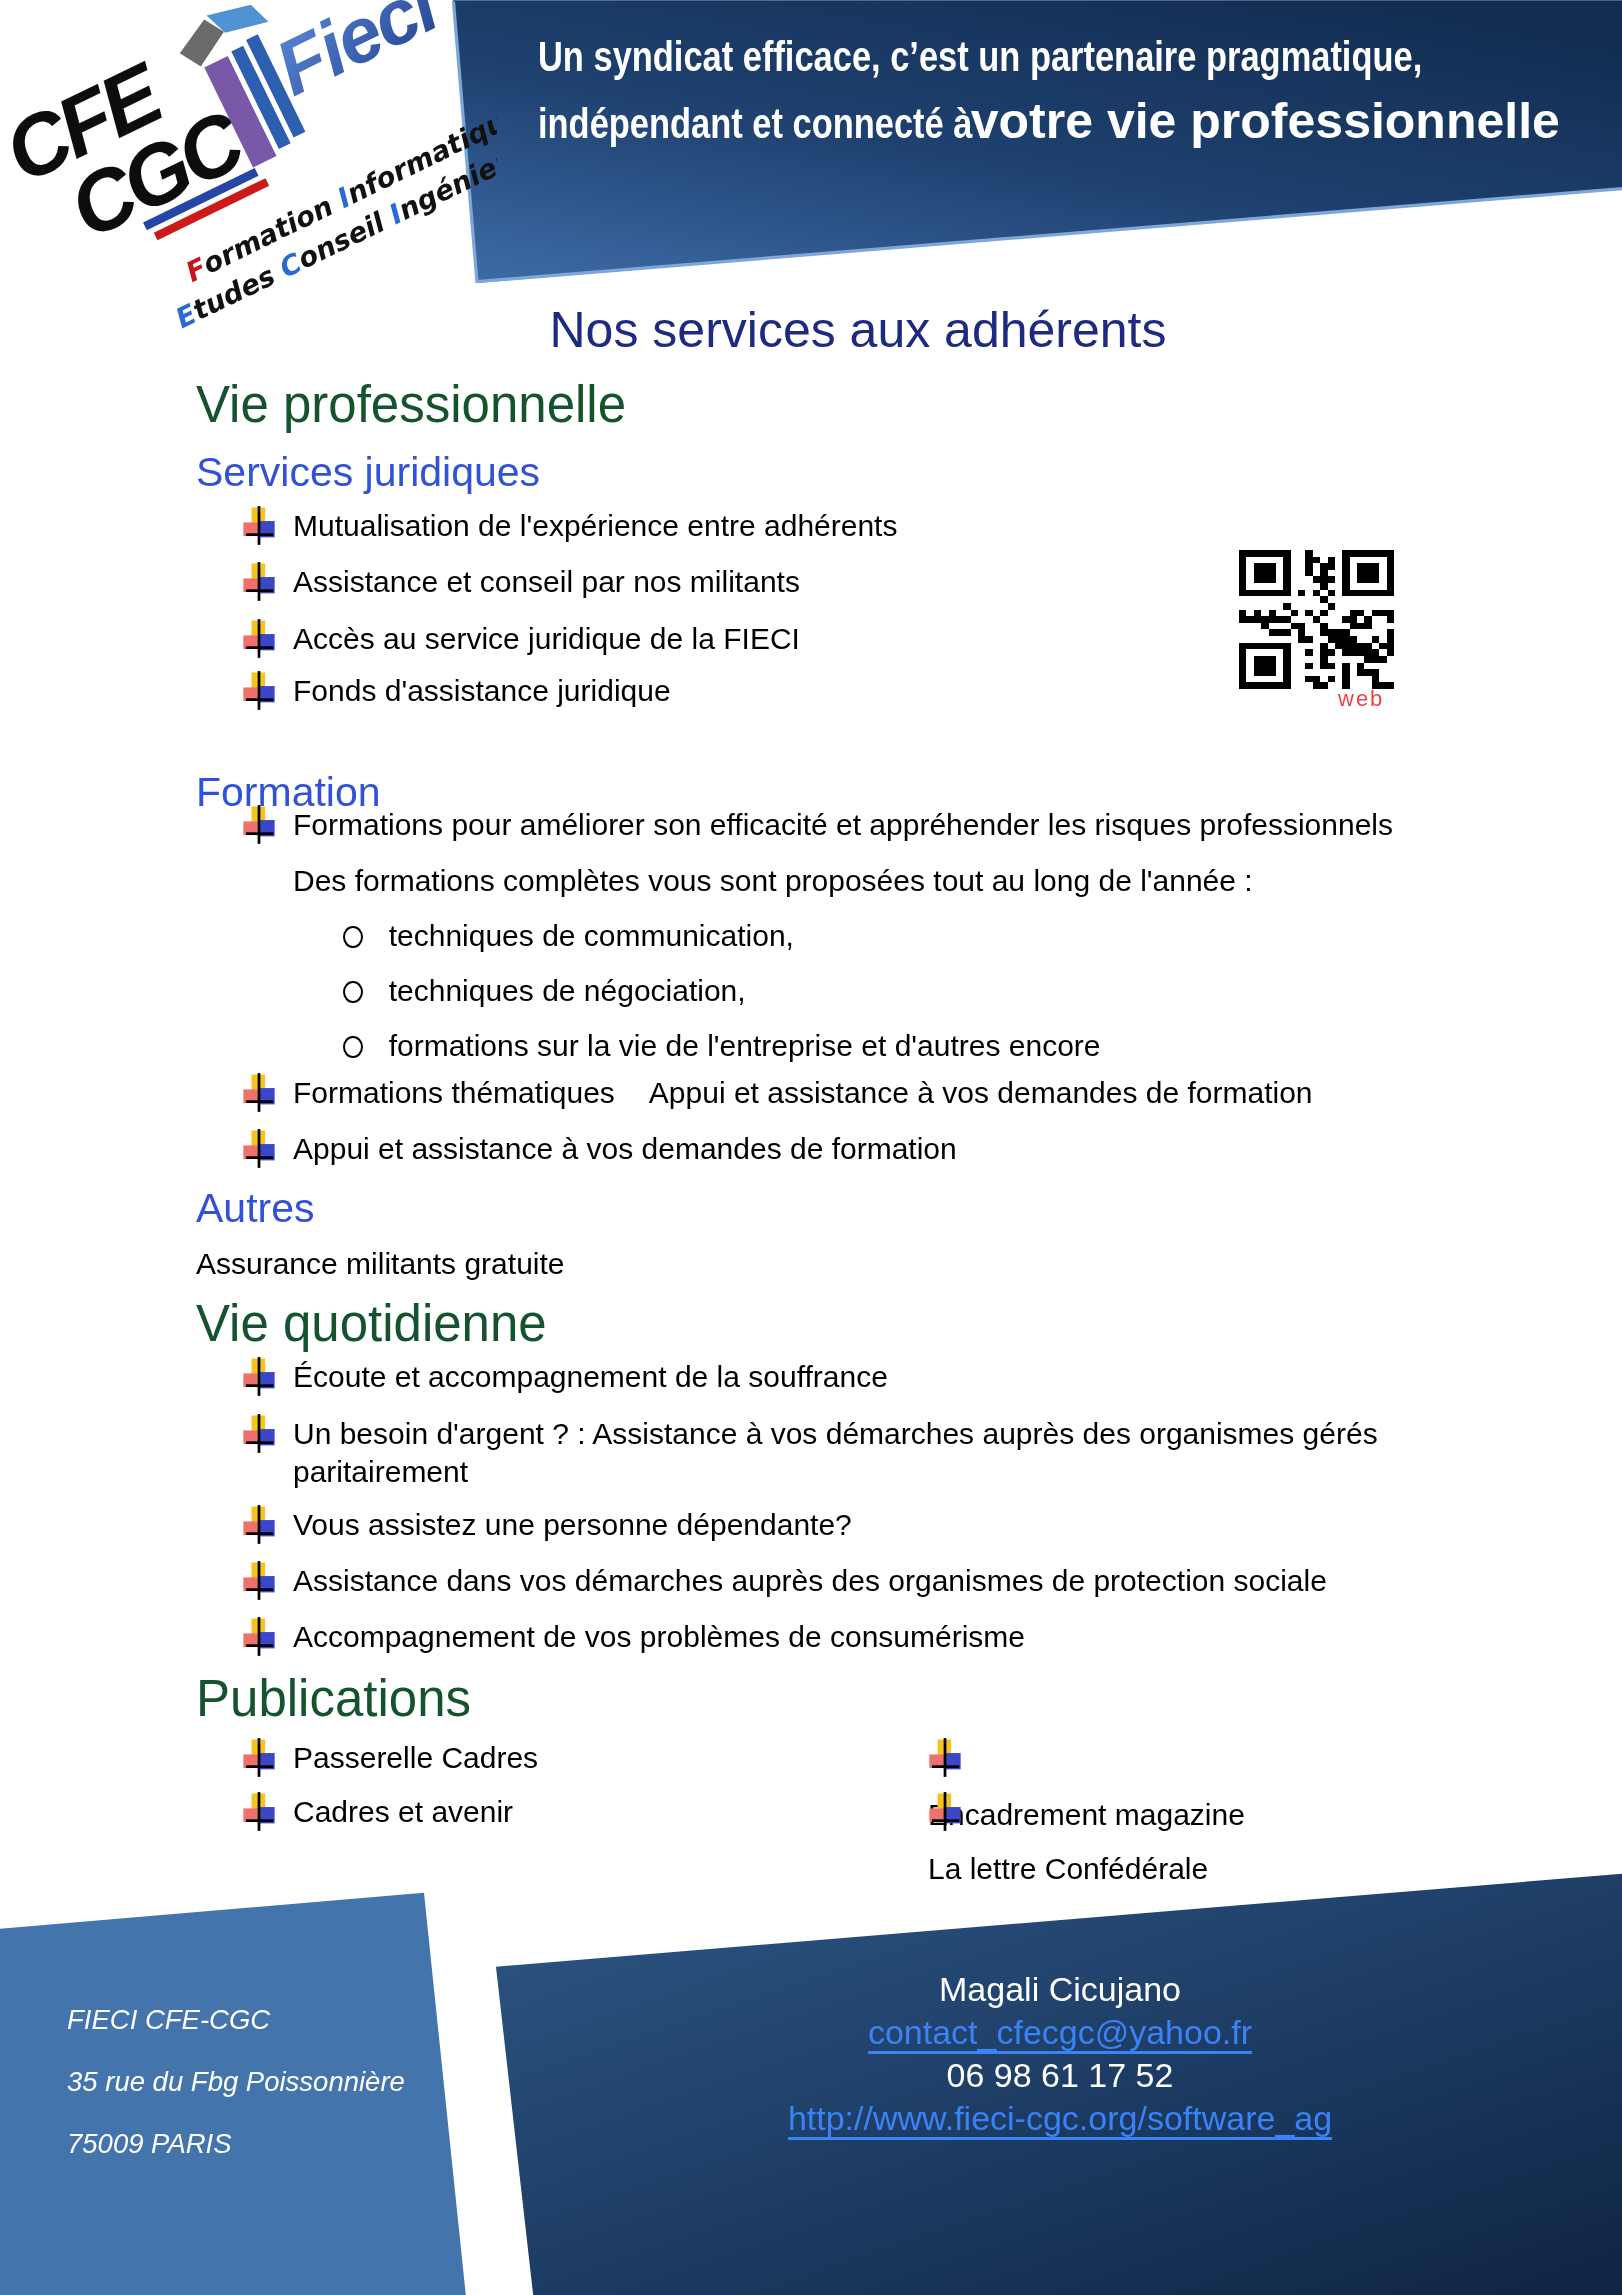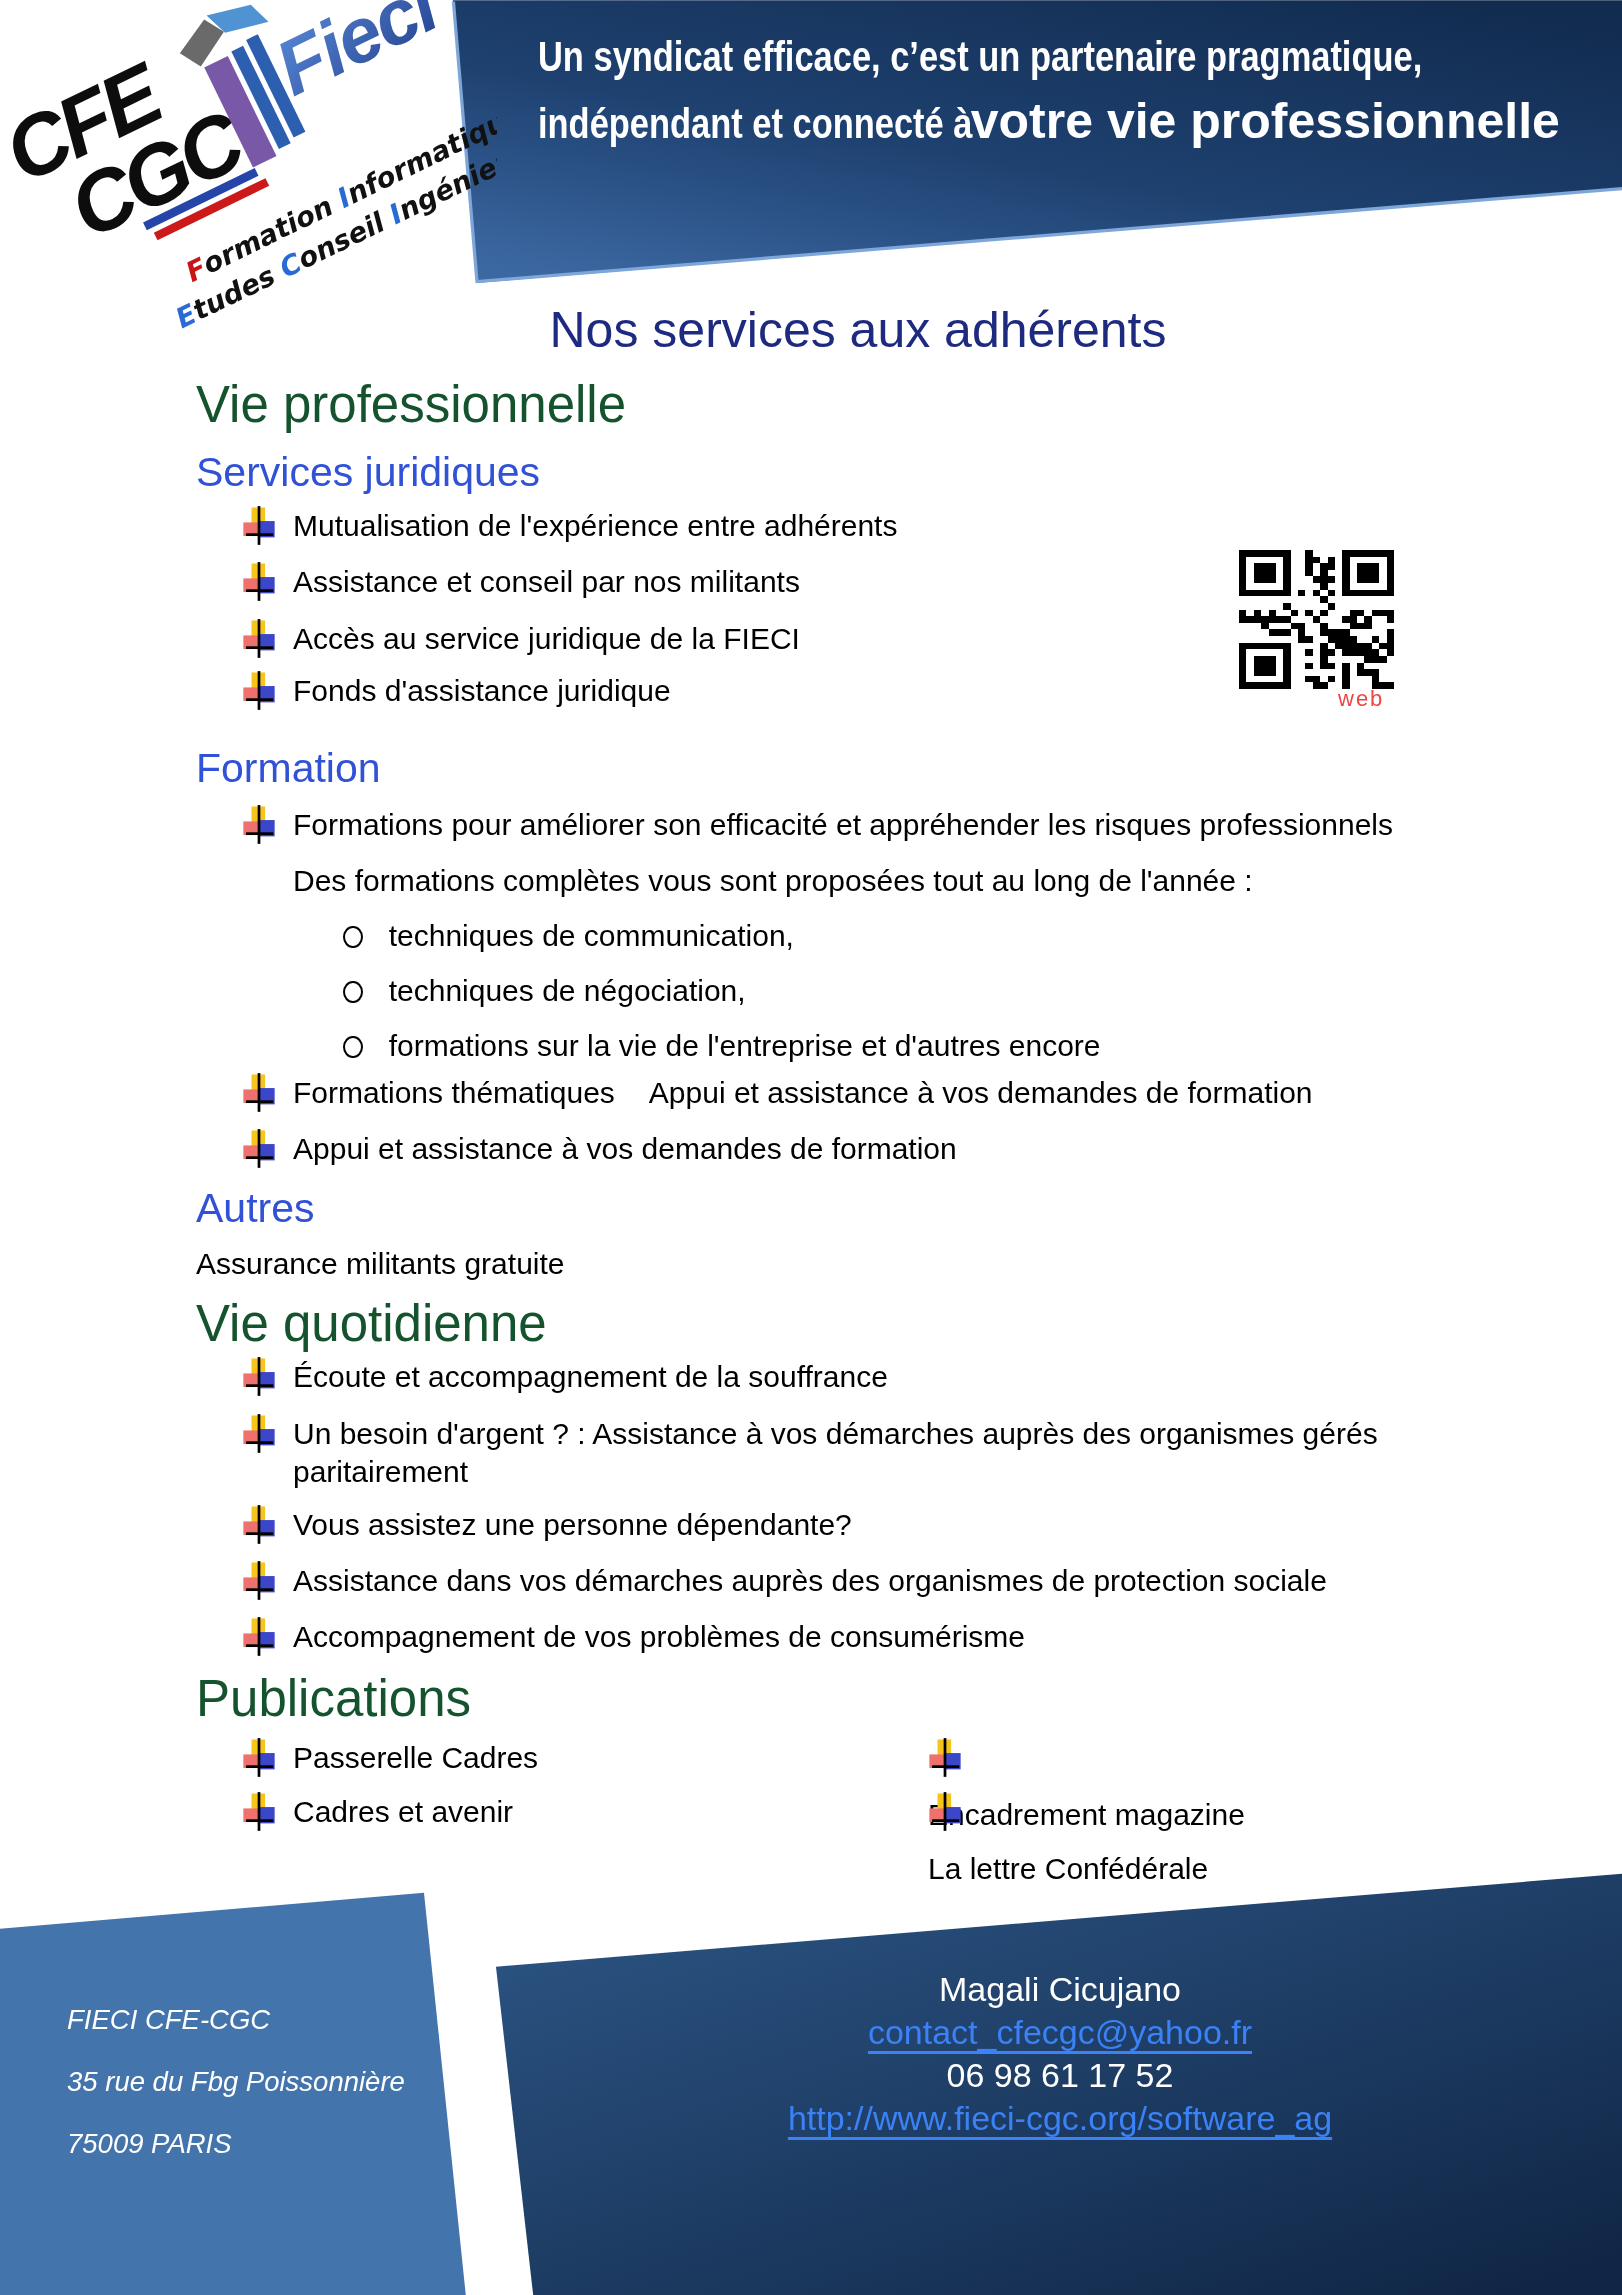--- a/index.html
+++ b/index.html
@@ -365,21 +365,21 @@
         <rect x="10" y="20" width="1" height="1" fill="#000"></rect>
         <rect x="11" y="20" width="1" height="1" fill="#000"></rect>
         <rect x="14" y="20" width="1" height="1" fill="#000"></rect>
         <rect x="18" y="20" width="1" height="1" fill="#000"></rect>
         <rect x="19" y="20" width="1" height="1" fill="#000"></rect>
         <rect x="20" y="20" width="1" height="1" fill="#000"></rect>
       </svg>
   </div>
   <div id="qr-label">web</div>
 
-  <div class="h2" style="top:746px;">Formation</div>
+  <div class="h2" style="top:770px;">Formation</div>
 
   <div class="row" style="top:806px;">
     <span class="bicon">
         <svg viewBox="0 0 50 60" width="34" height="41">
           <rect x="14" y="2" width="20" height="26" fill="#f5c51d"></rect>
           <rect x="2" y="24" width="22" height="20" fill="#ef716d"></rect>
           <rect x="26" y="22" width="22" height="24" fill="#3c46c8"></rect>
           <rect x="23" y="0" width="4" height="57" fill="#000"></rect>
           <rect x="6" y="40" width="40" height="4" fill="#000"></rect>
         </svg>

